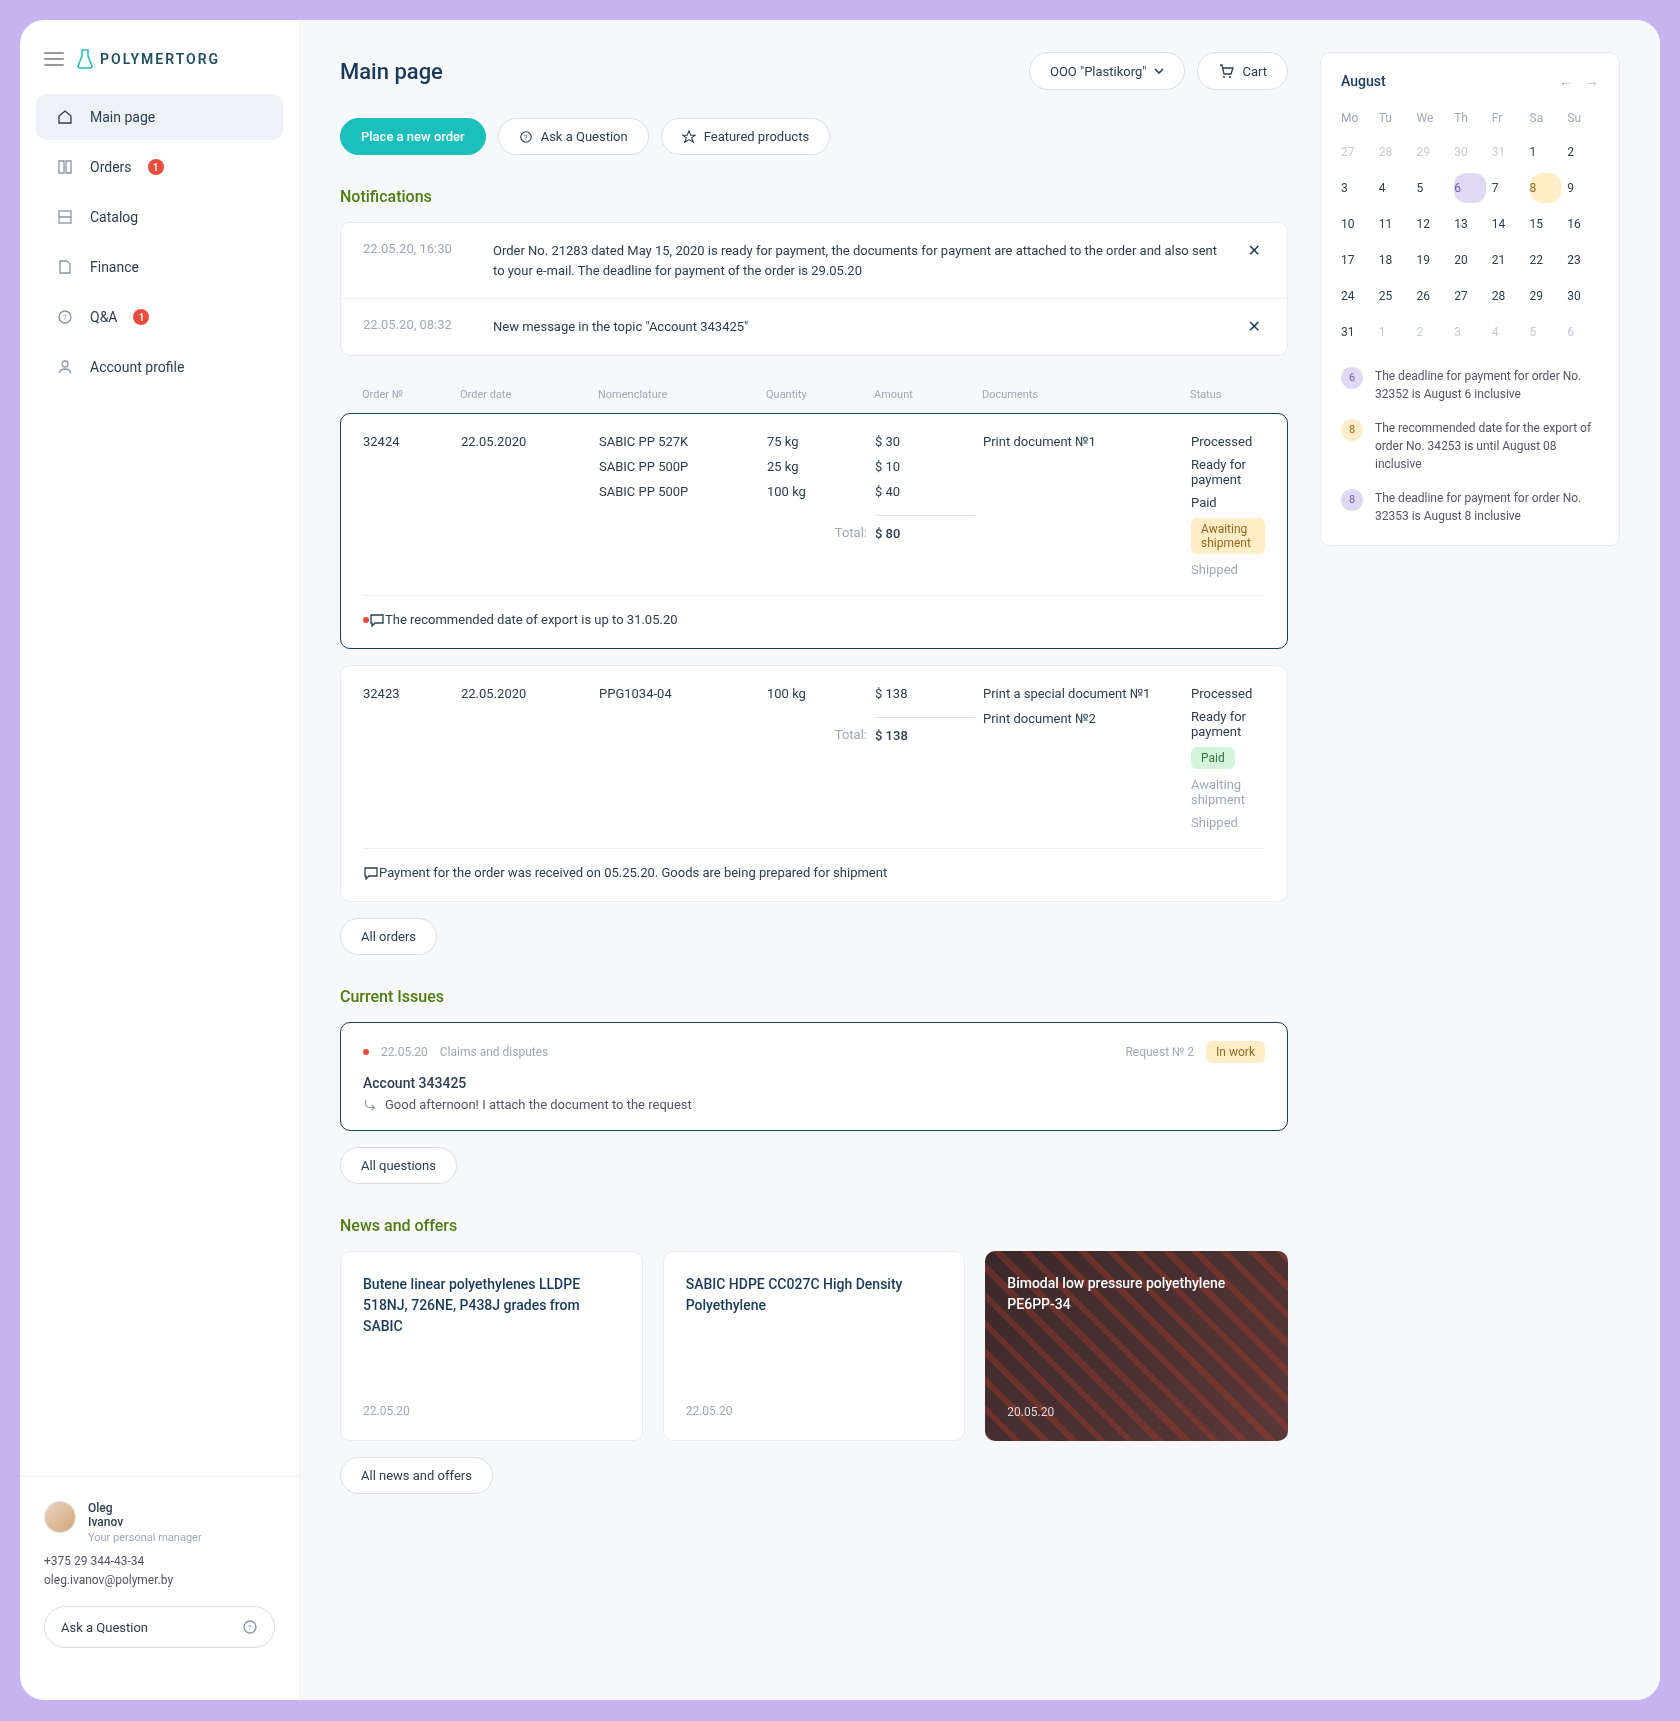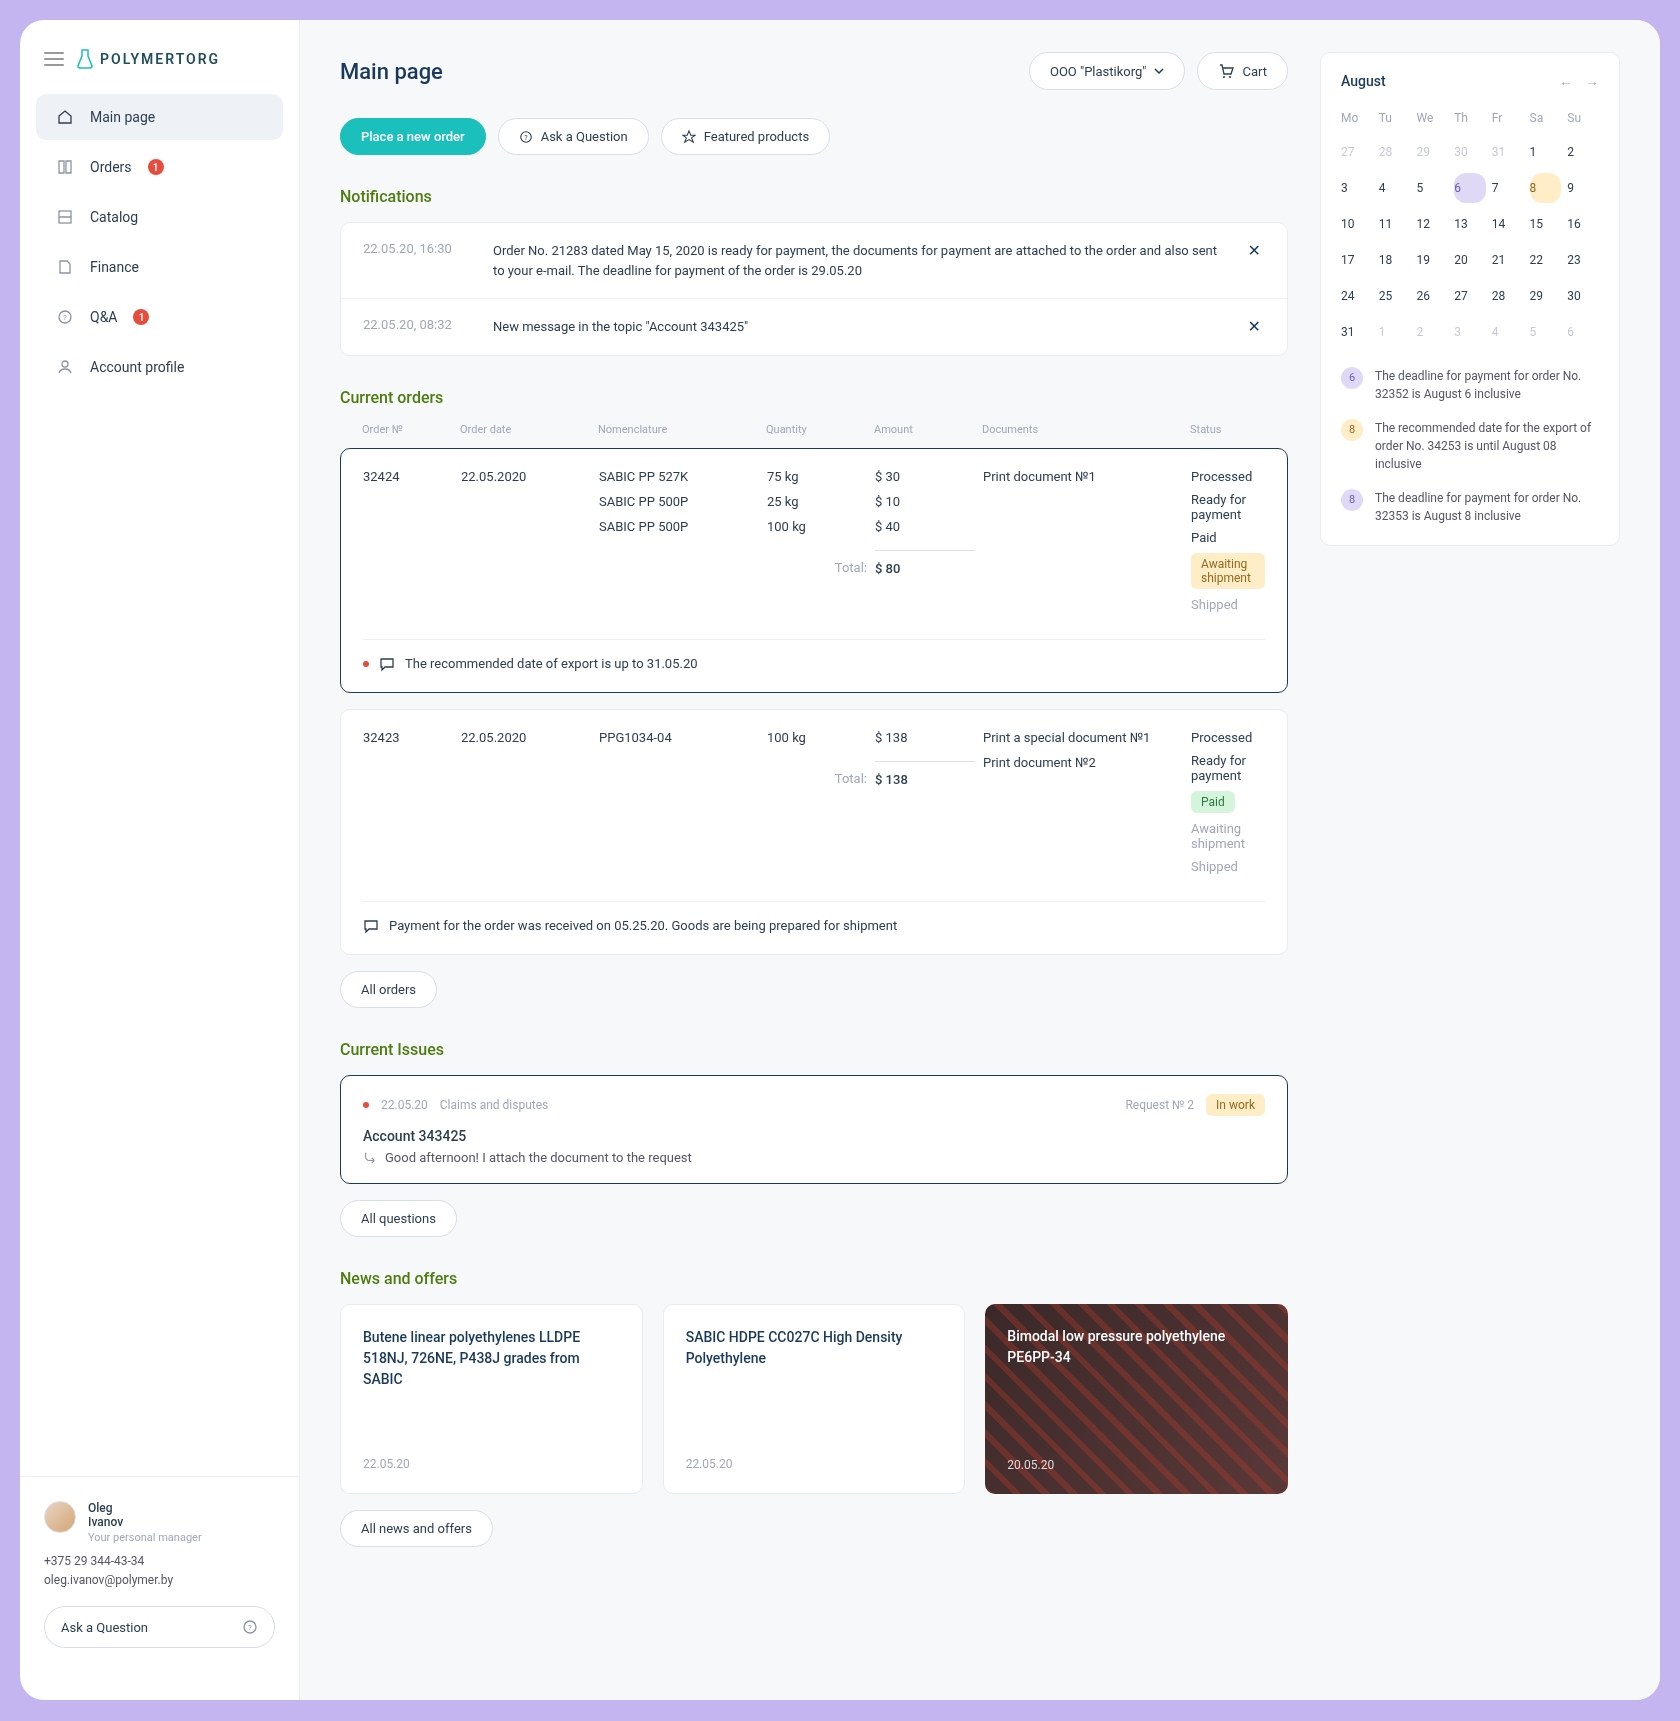--- a/index.html
+++ b/index.html
@@ -47,21 +47,21 @@
 .amount-col{text-align:left}
 .amount-col .total-line{border-top:1px solid #dde2ea;margin-top:6px;padding-top:10px;font-weight:500}
 .total-label{color:#a0a8b8;text-align:right}
 .doc-link{color:#2c3e50}
 .status-col{display:flex;flex-direction:column;gap:8px;font-size:13px}
 .st-normal{color:#2c3e50}
 .st-muted{color:#a0a8b8}
 .chip{padding:4px 10px;border-radius:6px;font-size:12px;width:fit-content}
 .chip.yellow{background:#ffedc7;color:#936a1f}
 .chip.green{background:#d4f5dc;color:#2d7a3f}
-.order-footer{border-top:1px solid #eef0f4;margin-top:27px;padding-top:16px;display:flex;align-items:center;gap:10px;font-size:13px;color:#2c3e50}
+.order-footer{border-top:1px solid #eef0f4;margin-top:18px;padding-top:16px;display:flex;align-items:center;gap:0;font-size:13px;color:#2c3e50}
 .red-dot{width:6px;height:6px;border-radius:3px;background:#e74c3c}
 .issue-card{background:#fff;border:1px solid #1a3a5c;border-radius:10px;padding:18px 22px;margin-bottom:16px}
 .issue-head{display:flex;align-items:center;gap:12px;font-size:12px;margin-bottom:12px}
 .issue-head .meta{color:#a0a8b8}
 .issue-head .spacer{flex:1}
 .issue-title{font-size:14px;font-weight:500;color:#2c3e50;margin-bottom:6px}
 .issue-msg{font-size:13px;color:#556;display:flex;gap:8px}
 .news-grid{display:grid;grid-template-columns:repeat(3,1fr);gap:20px;margin-bottom:16px}
 .news-card{background:#fff;border:1px solid #e8ecf2;border-radius:10px;padding:22px;min-height:190px;display:flex;flex-direction:column;justify-content:space-between}
 .news-card.dark{background:linear-gradient(135deg,#3a2828,#5a3838);border:none;color:#fff;position:relative;overflow:hidden}
@@ -233,21 +233,20 @@
             <div class="notif-text">Order No. 21283 dated May 15, 2020 is ready for payment, the documents for payment are attached to the order and also sent to your e-mail. The deadline for payment of the order is 29.05.20</div>
             <div class="close-x">✕</div>
           </div>
           <div class="notif">
             <div class="notif-time">22.05.20, 08:32</div>
             <div class="notif-text">New message in the topic "Account 343425"</div>
             <div class="close-x">✕</div>
           </div>
         </div>
 
-      <h2 class="section-title">Current orders</h2>
       <div class="orders-head">
         <div>Order №</div>
         <div>Order date</div>
         <div>Nomenclature</div>
         <div>Quantity</div>
         <div>Amount</div>
         <div>Documents</div>
         <div>Status</div>
       </div>
       <div id="orders-list">

